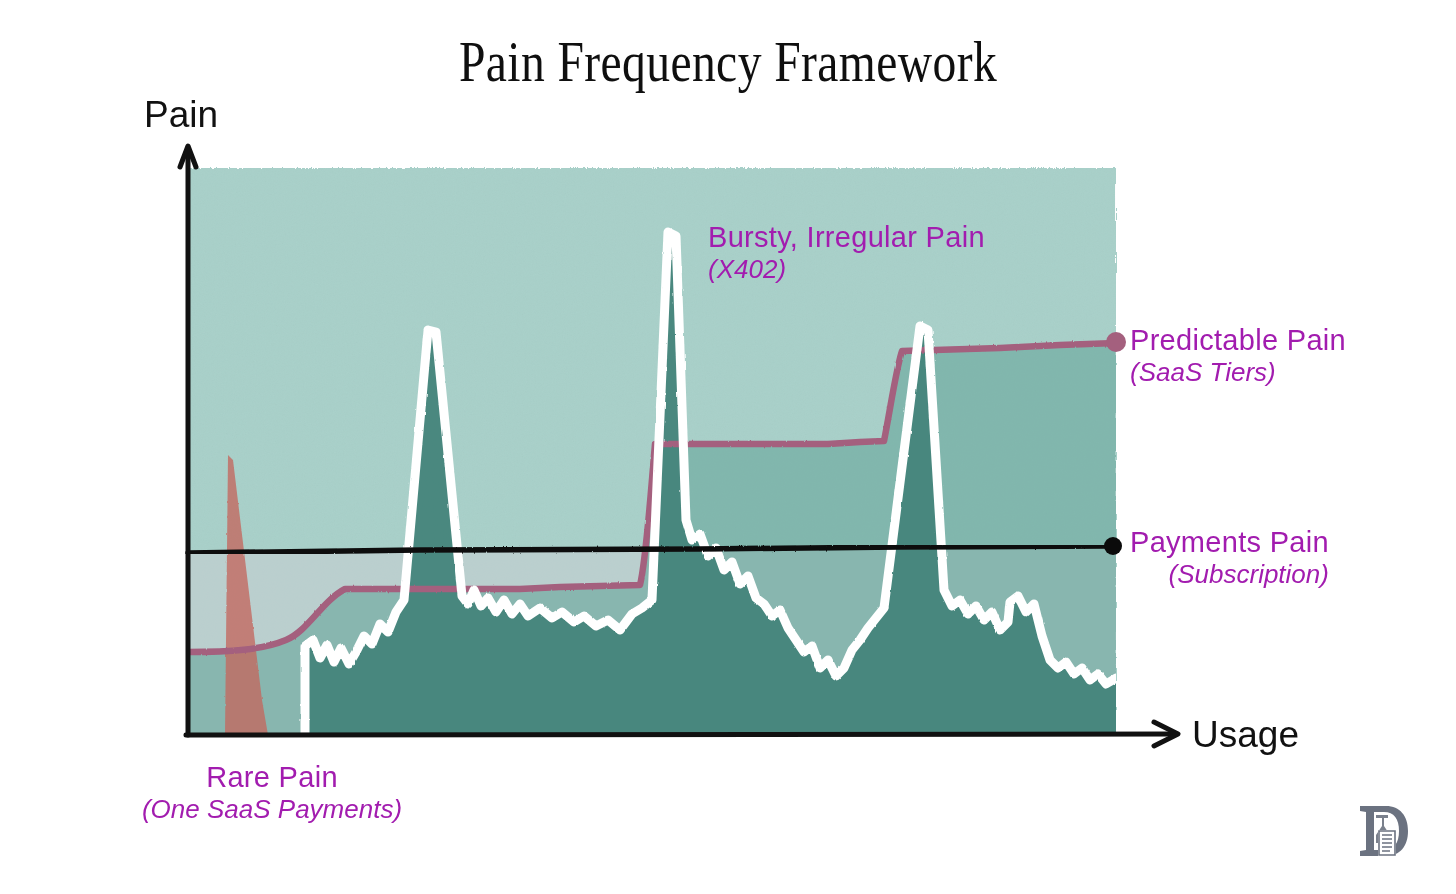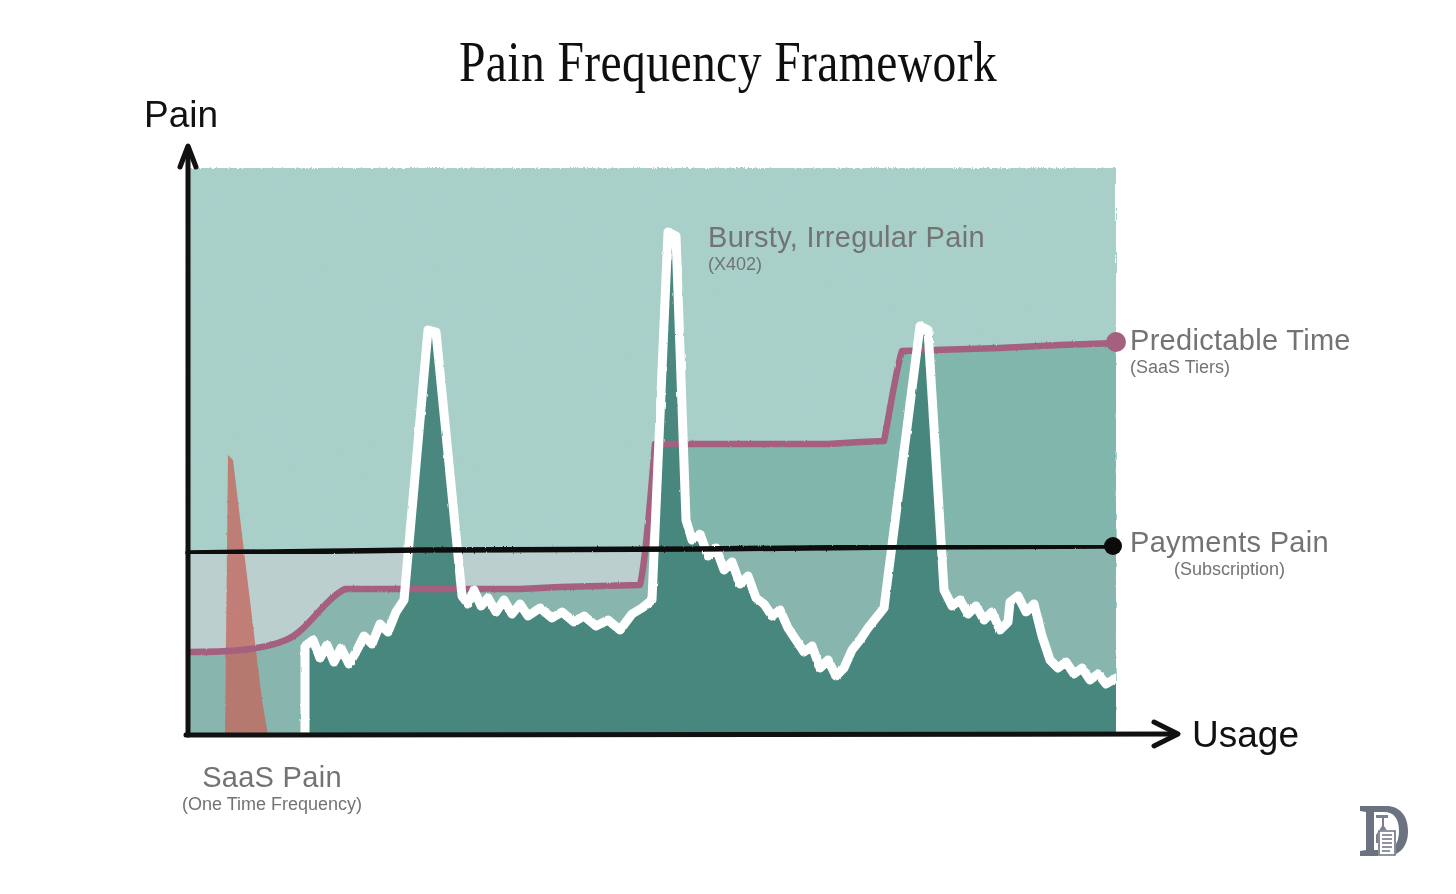--- a/index.html
+++ b/index.html
@@ -29,25 +29,25 @@
     font-family:Liberation Sans, sans-serif;
     color:#111;
     white-space:nowrap;
   }
   #pain-label{left:144px;top:94px;font-size:37px;}
   #usage-label{left:1192px;top:714px;font-size:37px;}
 
   .annot{
     position:absolute;
     white-space:nowrap;
-    color:#737373;
+    color:#a21caf;
     font-family:"Liberation Sans", sans-serif;
   }
   .annot .l1{font-size:29px;letter-spacing:0.3px;line-height:1.18;}
-  .annot .l2{font-size:18px;line-height:1.18;}
+  .annot .l2{font-size:26px;font-style:italic;line-height:1.18;}
 
   #annot-bursty{left:708px;top:220px;}
   #annot-predictable{left:1130px;top:323px;}
   #annot-constant{left:1130px;top:525px;}
   #annot-rare{left:122px;top:760px;text-align:center;width:300px;}
 
   #logo{
     position:absolute;left:1356px;top:800px;width:56px;height:62px;
   }
   svg{display:block;}
@@ -191,32 +191,32 @@
     </g>
 
   </svg>
 
   <div class="annot" id="annot-bursty">
     <div class="l1">Bursty, Irregular Pain</div>
     <div class="l2">(X402)</div>
   </div>
 
   <div class="annot" id="annot-predictable">
-    <div class="l1">Predictable Time</div>
+    <div class="l1">Predictable Pain</div>
     <div class="l2" style="">(SaaS Tiers)</div>
   </div>
 
   <div class="annot" id="annot-constant">
     <div class="l1">Payments Pain</div>
-    <div class="l2" style="text-align:center;">(Subscription)</div>
+    <div class="l2" style="text-align:right;">(Subscription)</div>
   </div>
 
   <div class="annot" id="annot-rare">
-    <div class="l1">SaaS Pain</div>
-    <div class="l2">(One Time Frequency)</div>
+    <div class="l1">Rare Pain</div>
+    <div class="l2">(One SaaS Payments)</div>
   </div>
 
   <svg id="logo" viewBox="0 0 56 62">
     <g fill="#6b7280">
       <path d="M4,6 L30,6 C44,6 52,16 52,31 C52,46 44,56 30,56 L4,56 L4,51 L10,50 L10,12 L4,11 Z
                M18,12 L18,50 L28,50 C38,50 43,43 43,31 C43,19 38,12 28,12 Z"></path>
       <path d="M19,14 L33,14 L33,19 L29,19 L29,25 L35,34 L35,44 L19,44 L19,34 L25,25 L25,19 L19,19 Z" fill="#ffffff"></path>
       <path d="M20,15 L32,15 L32,18 L28,18 L28,26 L34,35 L34,43 L20,43 L20,35 L26,26 L26,18 L20,18 Z" fill="#6b7280" opacity="0.9"></path>
       <path d="M22,30 L40,30 L40,56 L22,56 Z" fill="#ffffff"></path>
       <path d="M23,31 L39,31 L39,55 L23,55 Z" fill="none" stroke="#6b7280" stroke-width="1.6"></path>

